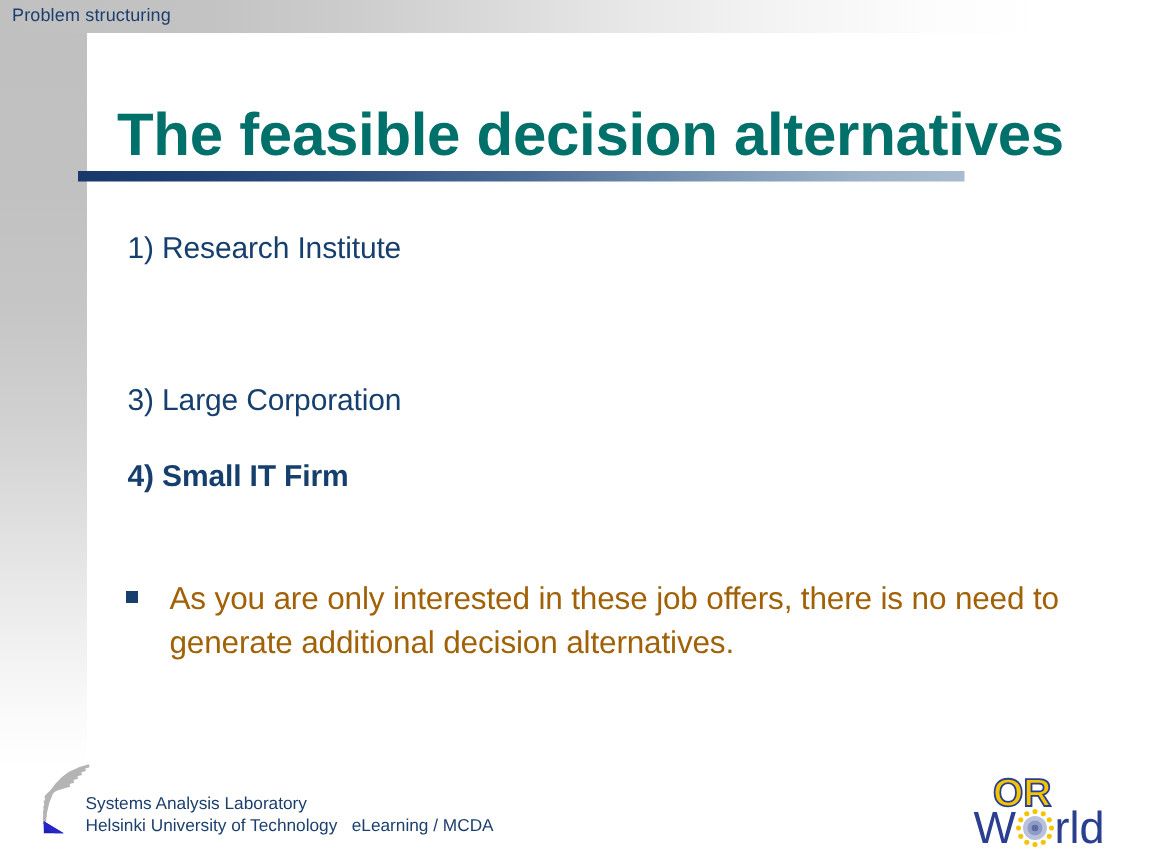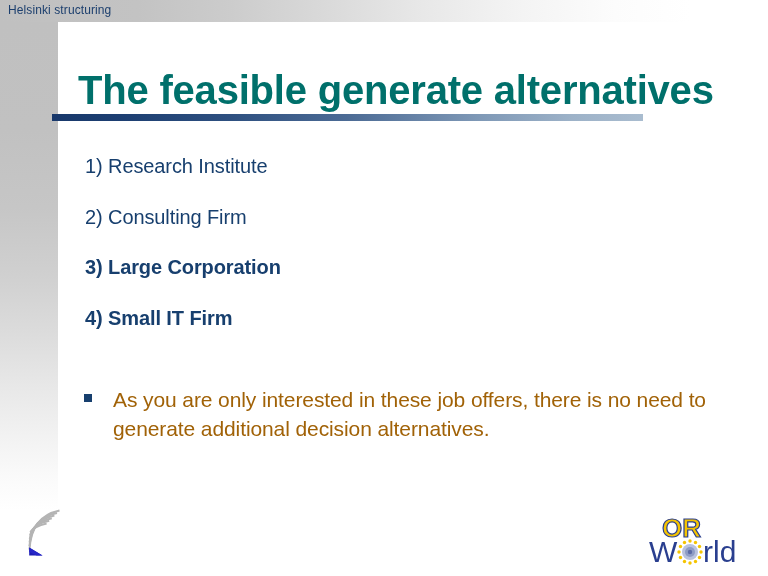--- a/index.html
+++ b/index.html
@@ -97,21 +97,21 @@
   .num-item {
     position: absolute;
     left: 85px;
     font-size: 20px;
     color: #173f6e;
     white-space: nowrap;
     letter-spacing: -0.1px;
   }
   #num-1 { top: 155px; }
   #num-2 { top: 206px; }
-  #num-3 { top: 256px; font-weight: bold; }
+  #num-3 { top: 256px; }
   #num-4 { top: 307px; font-weight: bold; }
 
   
   #bullet-block {
     position: absolute;
     left: 84px;
     top: 385px;
     width: 650px;
   }
   #bullet-marker {
@@ -161,29 +161,28 @@
     height: 56px;
     text-decoration: underline;
   }
 </style>
 </head>
 <body>
 
 <div id="slide">
 
   <div id="header-band"></div>
-  <div id="header-title">Helsinki structuring</div>
+  <div id="header-title">Problem structuring</div>
 
   <div id="left-strip"></div>
 
-  <div id="title-text">The feasible generate alternatives</div>
+  <div id="title-text">The feasible decision alternatives</div>
   <div id="title-rule"></div>
 
   <div class="num-item" id="num-1">1) Research Institute</div>
-  <div class="num-item" id="num-2">2) Consulting Firm</div>
   <div class="num-item" id="num-3">3) Large Corporation</div>
   <div class="num-item" id="num-4">4) Small IT Firm</div>
 
   <div id="bullet-block">
     <div id="bullet-marker"></div>
     <div id="bullet-text">As you are only interested in these job offers, there is no need to generate additional decision alternatives.</div>
   </div>
 
   <div id="tkk-logo">
     <svg width="36" height="47" viewBox="0 0 36 47" xmlns="http://www.w3.org/2000/svg">
@@ -193,20 +192,24 @@
         <path d="M2.6 33.5 C 4.6 17.0, 13.0 9.8, 27.4 6.6"></path>
         <path d="M2.8 30.0 C 5.2 17.2, 12.4 12.0, 24.8 9.2"></path>
         <path d="M3.0 26.5 C 5.8 17.6, 11.8 14.2, 22.2 11.8"></path>
         <path d="M3.3 23.0 C 6.4 18.2, 11.2 16.4, 19.6 14.4"></path>
       </g>
       <path d="M2.2 38.5 L 2.2 46.5 L 15.5 46.5 Z" fill="#1f1fb4"></path>
       <path d="M2.2 38.5 L 2.2 43.0 L 9.5 46.5 L 15.5 46.5 Z" fill="#2626c8"></path>
     </svg>
   </div>
 
+  <div id="footer-lines">
+    <div>Systems Analysis Laboratory</div>
+    <div>Helsinki University of Technology   eLearning / MCDA</div>
+  </div>
 
   <div id="orworld-logo">
     <svg width="118" height="56" viewBox="0 0 118 56" xmlns="http://www.w3.org/2000/svg">
 
       <text x="17" y="25" font-family="'Liberation Sans', sans-serif" font-size="26" font-weight="bold" fill="#f5c400" stroke="#2a3f8f" stroke-width="1.2">OR</text>
 
       <text x="4" y="50" font-family="'Liberation Sans', sans-serif" font-size="30" fill="#2a3f8f">W</text>
 
       <g transform="translate(45,40)">
         <g fill="#f5c400">

